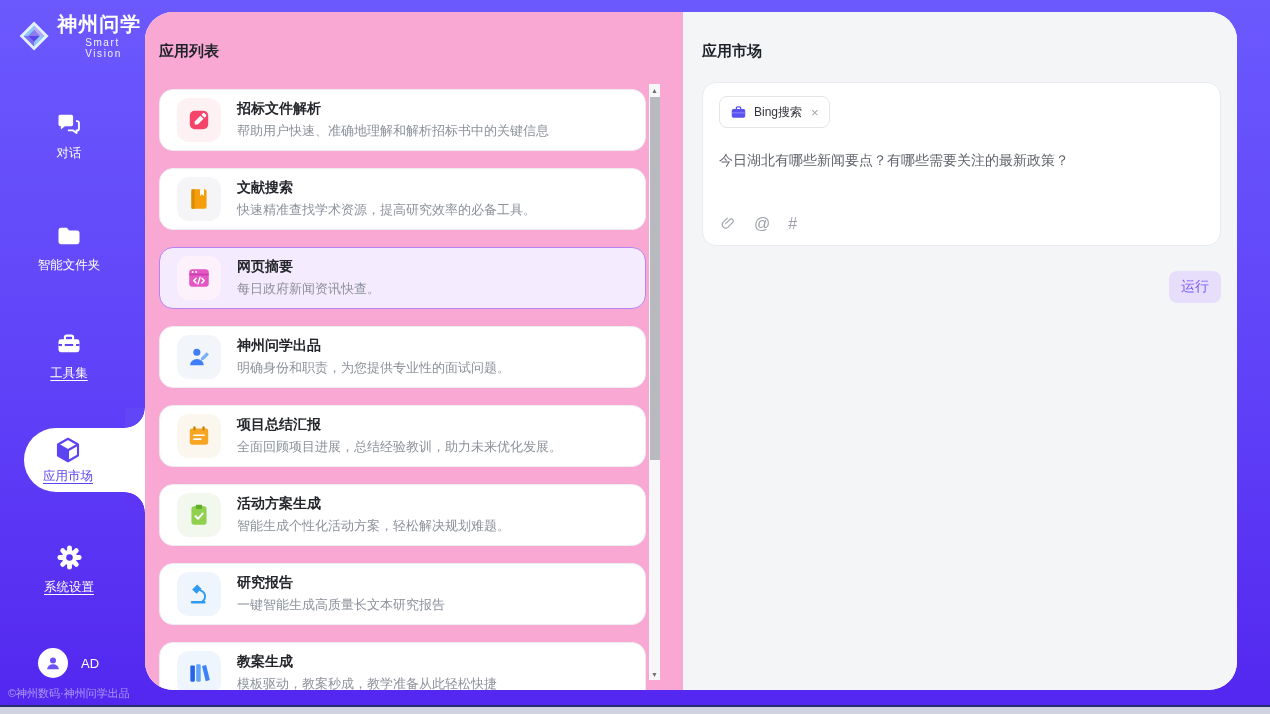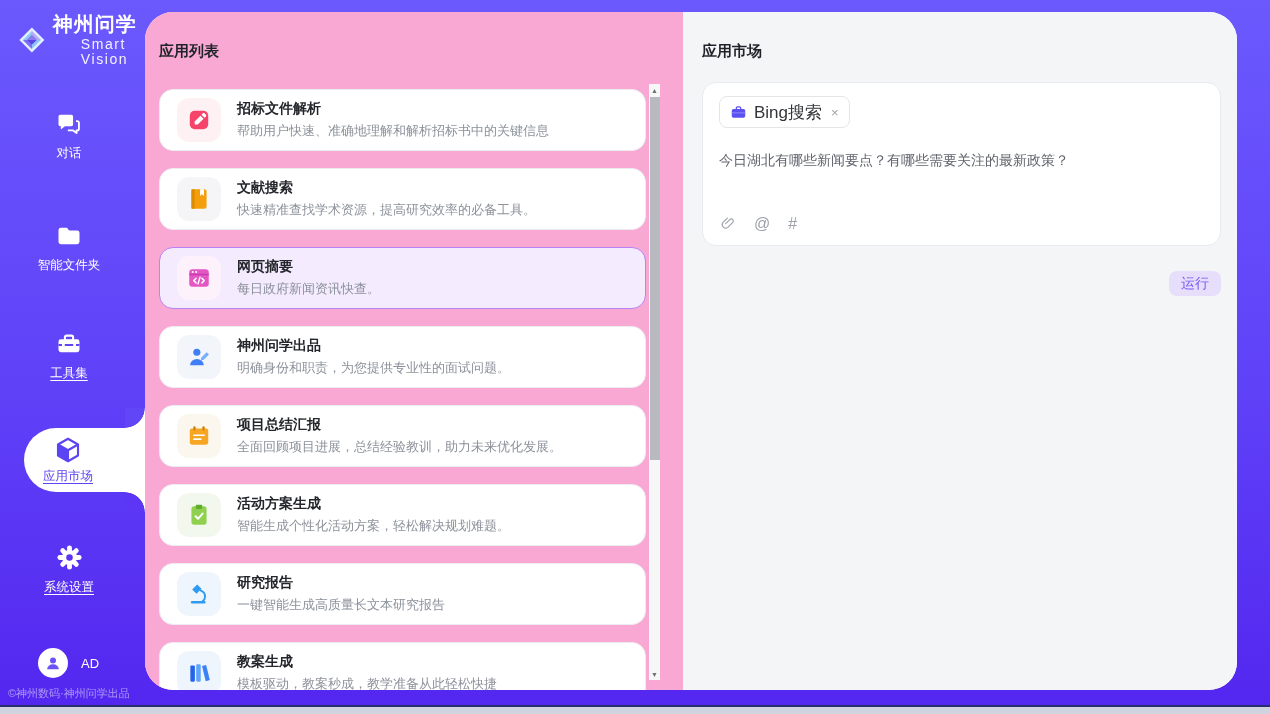--- a/index.html
+++ b/index.html
@@ -11,21 +11,21 @@
   }
   
   .bottom-line { position:absolute; left:0; right:0; bottom:7px; height:2px; background:#272e6e; z-index:5;}
   .bottom-strip{ position:absolute; left:0; right:0; bottom:0; height:7px; background:#d2d3e0; z-index:5;}
 
   
   .sidebar { position:absolute; left:0; top:0; bottom:0; width:145px; z-index:2; }
   .logo { position:absolute; top:13px; left:18px; display:flex; align-items:center; gap:7px; }
   .logo-text { display:flex; flex-direction:column; line-height:1.1; }
   .brand-name { color:#fff; font-size:20px; font-weight:bold; letter-spacing:1px; }
-  .brand-tagline { color:rgba(255,255,255,.92); font-size:14px; letter-spacing:1.6px; margin-top:2px;margin-left:28px; }
+  .brand-tagline { color:rgba(255,255,255,.92); font-size:10px; letter-spacing:1.6px; margin-top:2px;margin-left:28px; }
 
   .nav-item { position:absolute; left:0; width:138px; display:flex; flex-direction:column; align-items:center; cursor:pointer; }
   .nav-label { margin-top:7px; color:#fff; font-size:12.5px; }
   .nav-label.u { text-decoration:underline; text-underline-offset:3px; }
 
   .pill { position:absolute; left:24px; right:0; top:428px; height:64px; background:#fff;
           border-radius:34px 0 0 34px; display:flex; flex-direction:column; align-items:center;
           justify-content:center; padding-right:33px; cursor:pointer; }
   .pill .nav-label { color:#5b44f2; margin-top:3px; text-decoration:underline; text-underline-offset:3px;}
   .pill-curve-top { position:absolute; right:0; top:408px; width:20px; height:20px;
@@ -59,27 +59,27 @@
               display:flex; align-items:center; justify-content:center; cursor:pointer;}
   .sb-up { top:0; } .sb-down { bottom:0; }
   .sb-thumb { position:absolute; left:0.5px; top:13px; width:10px; height:363px; background:#b9babf; cursor:pointer;}
 
   
   .detail-panel { flex:1; background:#f4f5f7; padding:30px 16px 0 19px; position:relative; }
   .prompt-card { margin-top:21px; background:#fff; border:1px solid #e9eaee; border-radius:14px;
                  height:164px; position:relative; padding:13px 16px; cursor:text;}
   .chip { display:inline-flex; align-items:center; gap:7px; height:32px; padding:0 10px;
           border:1px solid #e3e5e9; border-radius:8px; background:#fff; cursor:default;}
-  .chip-label { font-size:17px; color:#33343a; }
+  .chip-label { font-size:12px; color:#33343a; }
   .chip-close { font-size:13px; color:#a0a3ab; margin-left:2px; cursor:pointer; }
   .prompt-text { margin-top:24px; font-size:14px; color:#60636b; }
   .attach-row { position:absolute; left:17px; bottom:12px; display:flex; align-items:center; gap:18px; color:#9da1a9; }
   .glyph-icon { font-size:16px; color:#9da1a9; cursor:pointer; line-height:1; }
   .run-row { display:flex; justify-content:flex-end; margin-top:25px; }
-  .run-btn { width:52px; height:25px; border:none; border-radius:8px; background:#e7defc;
+  .run-btn { width:52px; height:32px; border:none; border-radius:8px; background:#e7defc;
              color:#7a5af5; font-size:14px; cursor:pointer; font-family:inherit; }
 </style>
 </head>
 <body>
 
 <div class="sidebar">
 
   <div class="logo">
     <svg width="38" height="38" viewBox="0 0 40 40">
       <polygon points="20,2 38,20 20,38 2,20" fill="#e3f1ff"></polygon>

